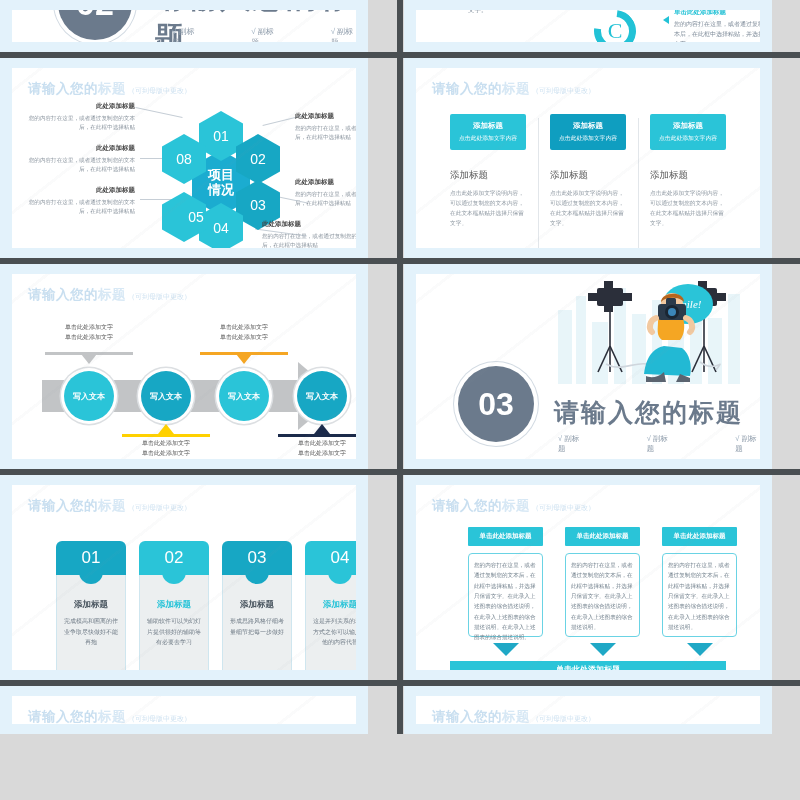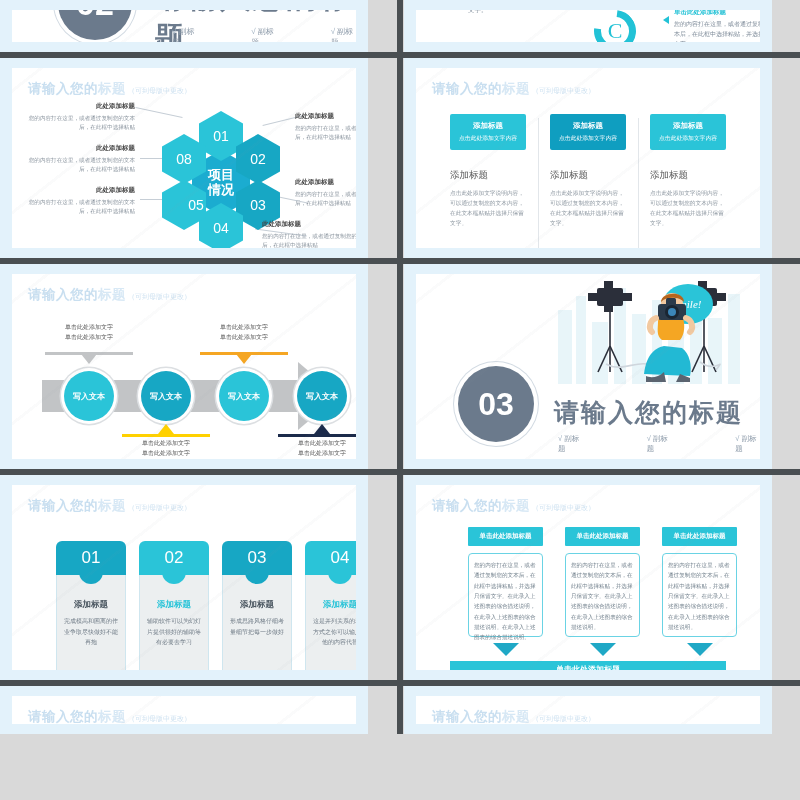--- a/index.html
+++ b/index.html
@@ -271,21 +271,21 @@
             </div>
           <div class="hex dark" style="left:224px;top:66px;">
               <span>02</span>
             </div>
           <div class="hex dark" style="left:224px;top:112px;">
               <span>03</span>
             </div>
           <div class="hex" style="left:187px;top:135px;">
               <span>04</span>
             </div>
-          <div class="hex" style="left:150px;top:112px;padding-left:24px;">
+          <div class="hex" style="left:150px;top:124px;padding-left:24px;">
               <span>05</span>
             </div>
           <div class="hex" style="left:150px;top:66px;">
               <span>08</span>
             </div>
 
           <div class="hx-txt l" style="left:15px;top:34px;">
             <div class="h">此处添加标题</div>
             <div class="b">您的内容打在这里，或者通过复制您的文本后，在此框中选择粘贴</div>
           </div>

